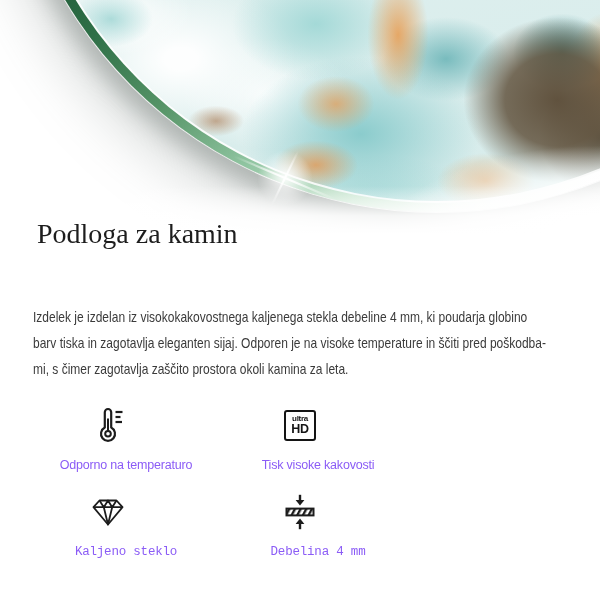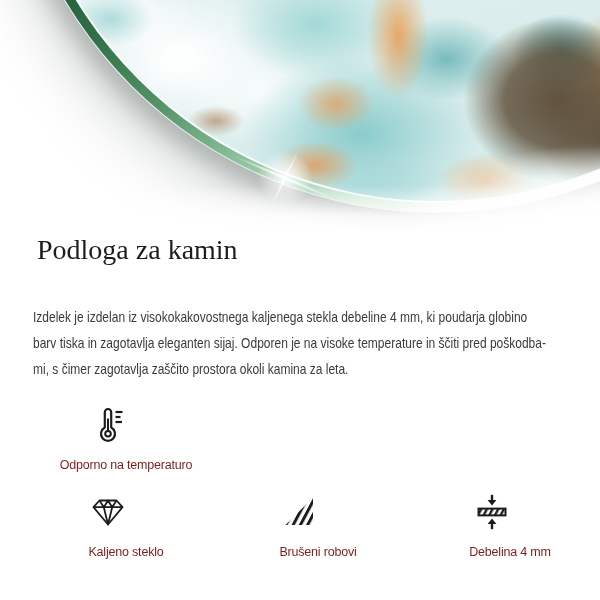--- a/index.html
+++ b/index.html
@@ -55,38 +55,38 @@
     background:radial-gradient(circle, rgba(255,255,255,0.95) 0%, rgba(255,255,255,0.55) 30%, rgba(255,255,255,0) 65%);}
   .sparkle .ray-a{position:absolute;left:-55px;top:-1.2px;width:110px;height:2.4px;
     background:linear-gradient(90deg, rgba(255,255,255,0) 0%, rgba(255,255,255,0.95) 45%, rgba(255,255,255,0.95) 55%, rgba(255,255,255,0) 100%);
     transform:rotate(23deg);}
   .sparkle .ray-b{position:absolute;left:-30px;top:-1px;width:60px;height:2px;
     background:linear-gradient(90deg, rgba(255,255,255,0) 0%, rgba(255,255,255,0.9) 45%, rgba(255,255,255,0.9) 55%, rgba(255,255,255,0) 100%);
     transform:rotate(-64deg);}
 
   
   .title{
-    position:absolute;left:37px;top:233px;margin:0;
+    position:absolute;left:37px;top:217px;margin:0;
     font-family:"Liberation Serif","DejaVu Serif",serif;
     font-weight:400;font-size:28px;line-height:34px;color:#1d1d1d;
   }
   .title span{display:block;white-space:nowrap;}
   .copy{position:absolute;left:33px;top:304px;color:#3b3b3b;}
   .copy-line{
     font-size:15px;line-height:26px;white-space:nowrap;
     transform:scaleX(0.8);transform-origin:0 0;
   }
 
   
   .features{position:absolute;left:12px;top:405px;width:576px;}
   .feat-row{display:flex;}
-  .feat-row.second{margin-top:19px;}
+  .feat-row.second{margin-top:19px;font-family:Liberation Mono, monospace;}
   .feat{width:192px;display:flex;flex-direction:column;align-items:center;}
   .icon-box{width:40px;height:40px;display:flex;align-items:center;justify-content:center;}
-  .feat-label{margin-top:12px;font-size:12.5px;line-height:16px;letter-spacing:-0.2px;color:#7f1d1d;white-space:nowrap;margin-left:36px;}
+  .feat-label{margin-top:12px;font-size:12.5px;line-height:16px;letter-spacing:-0.2px;color:#8b5cf6;white-space:nowrap;margin-left:36px;}
   .uhd-box{
     box-sizing:border-box;width:32px;height:31px;border:2.6px solid #141414;border-radius:3px;
     display:flex;flex-direction:column;align-items:center;justify-content:center;color:#141414;
   }
   .uhd-top{font-size:8px;line-height:8px;font-weight:700;letter-spacing:-0.3px;}
   .uhd-bottom{font-size:12.5px;line-height:12px;font-weight:700;letter-spacing:-0.3px;}
   svg{display:block;}
 </style>
 </head>
 <body>
@@ -123,48 +123,44 @@
           <circle cx="20" cy="28.8" r="2.8" stroke="#1c1c1c" stroke-width="2"></circle>
           <line x1="20" y1="26" x2="20" y2="13.5" stroke="#1c1c1c" stroke-width="2"></line>
           <line x1="27.5" y1="7" x2="34.5" y2="7" stroke="#1c1c1c" stroke-width="2.2"></line>
           <line x1="27.5" y1="12" x2="32.5" y2="12" stroke="#1c1c1c" stroke-width="2.2"></line>
           <line x1="27.5" y1="17" x2="34" y2="17" stroke="#1c1c1c" stroke-width="2.2"></line>
         </svg>
       </div>
       <div class="feat-label">Odporno na temperaturo</div>
     </div>
 
+    <div class="feat">
+      <div class="icon-box">
+        <div class="uhd-box">
+          <div class="uhd-top">ultra</div>
+          <div class="uhd-bottom">HD</div>
+        </div>
+      </div>
+      <div class="feat-label">Tisk visoke kakovosti</div>
+    </div>
 
 
   </div>
   <div class="feat-row second">
 
     <div class="feat">
       <div class="icon-box">
         <svg width="40" height="40" viewBox="0 0 40 40" fill="none">
           <path d="M11.5 8.5 H28.5 L34.5 15.2 L20 32.5 L5.5 15.2 Z" stroke="#1c1c1c" stroke-width="1.8" stroke-linejoin="round"></path>
           <path d="M5.5 15.2 H34.5 M11.5 8.5 L15.8 15.2 L20 8.5 L24.2 15.2 L28.5 8.5 M15.8 15.2 L20 32.5 L24.2 15.2" stroke="#1c1c1c" stroke-width="1.8" stroke-linejoin="round"></path>
         </svg>
       </div>
       <div class="feat-label">Kaljeno steklo</div>
     </div>
 
-    <div class="feat">
-      <div class="icon-box">
-        <svg width="40" height="40" viewBox="0 0 40 40" fill="none">
-          <defs>
-            <pattern id="hatchA" patternUnits="userSpaceOnUse" width="6.4" height="6.4" patternTransform="rotate(28)">
-              <rect x="0" y="0" width="3" height="6.4" fill="#1c1c1c"></rect>
-            </pattern>
-          </defs>
-          <path d="M5.5 33 L33 5.5 L33 33 Z" fill="url(#hatchA)"></path>
-        </svg>
-      </div>
-      <div class="feat-label">Brušeni robovi</div>
-    </div>
 
     <div class="feat">
       <div class="icon-box">
         <svg width="40" height="40" viewBox="0 0 40 40" fill="none">
           <defs>
             <pattern id="hatchB" patternUnits="userSpaceOnUse" width="5" height="5" patternTransform="rotate(28)">
               <rect x="0" y="0" width="2.4" height="5" fill="#1c1c1c"></rect>
             </pattern>
           </defs>
           <rect x="6.5" y="16.6" width="27" height="6.8" fill="url(#hatchB)" stroke="#1c1c1c" stroke-width="2"></rect>

